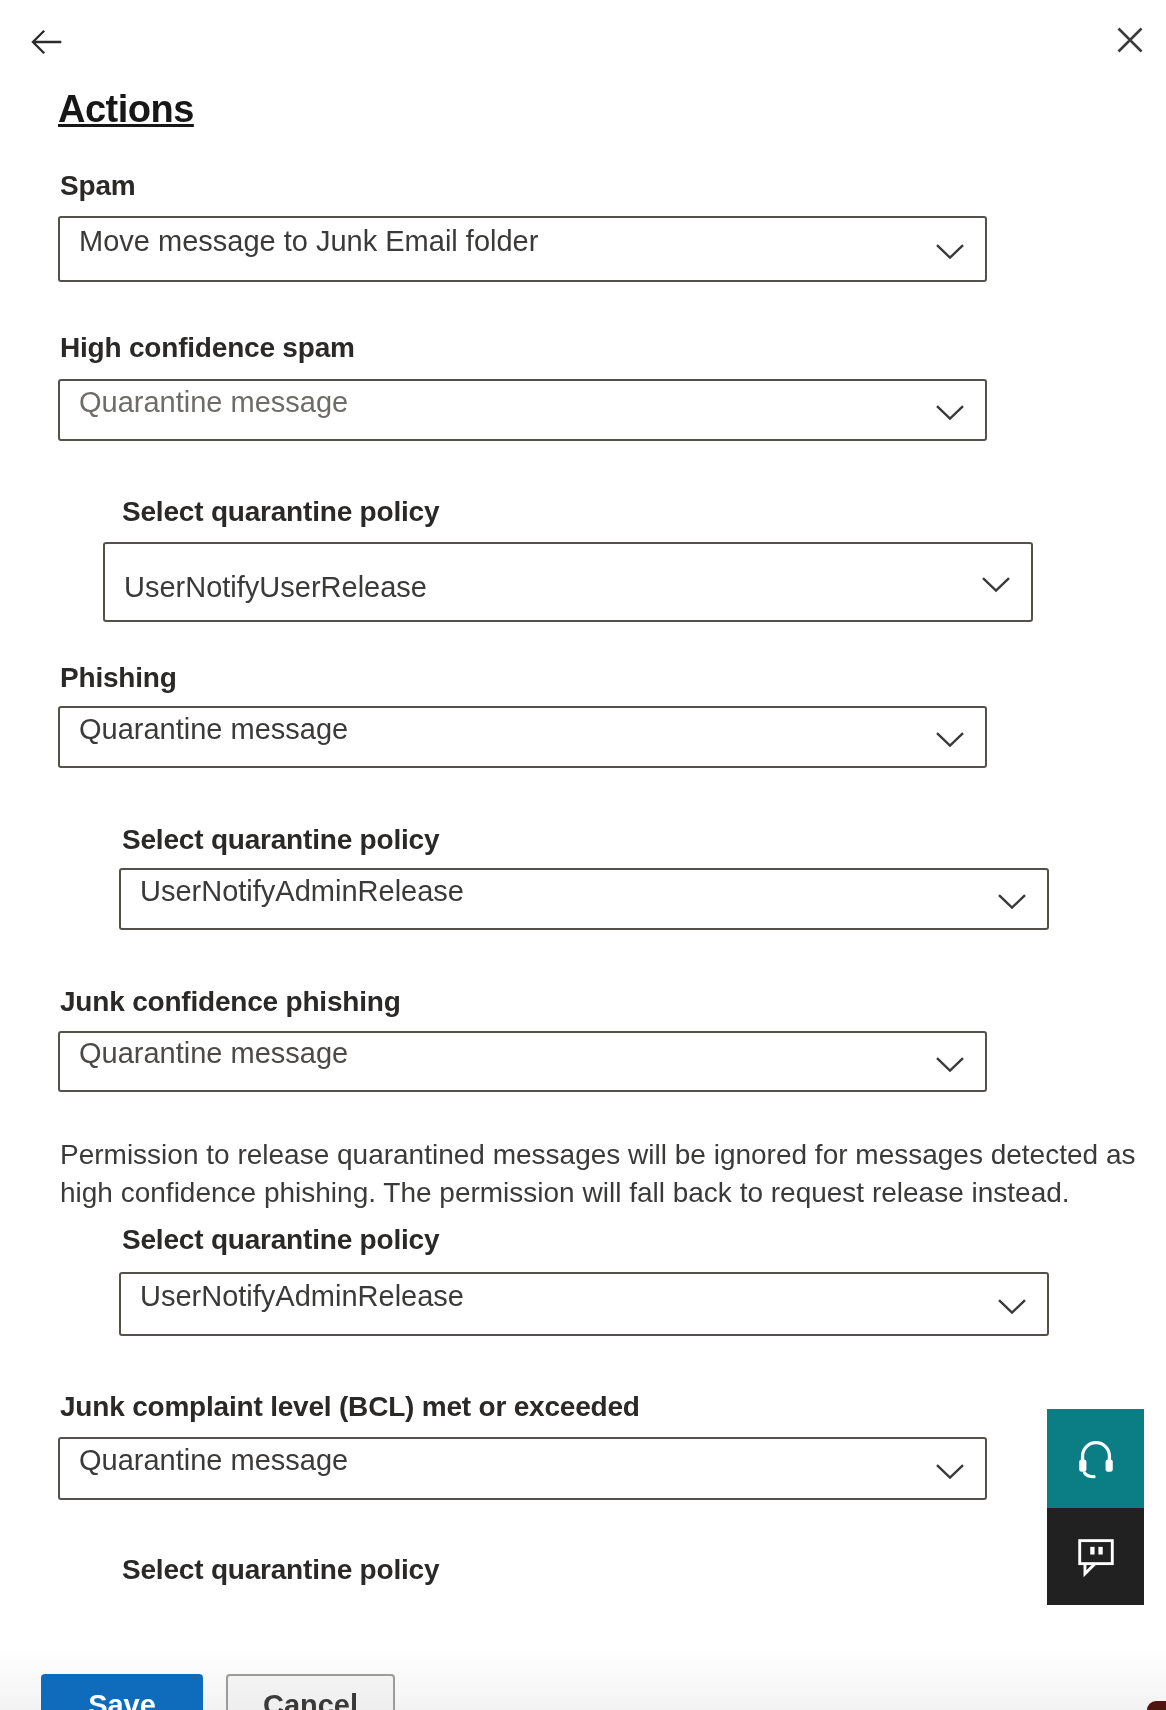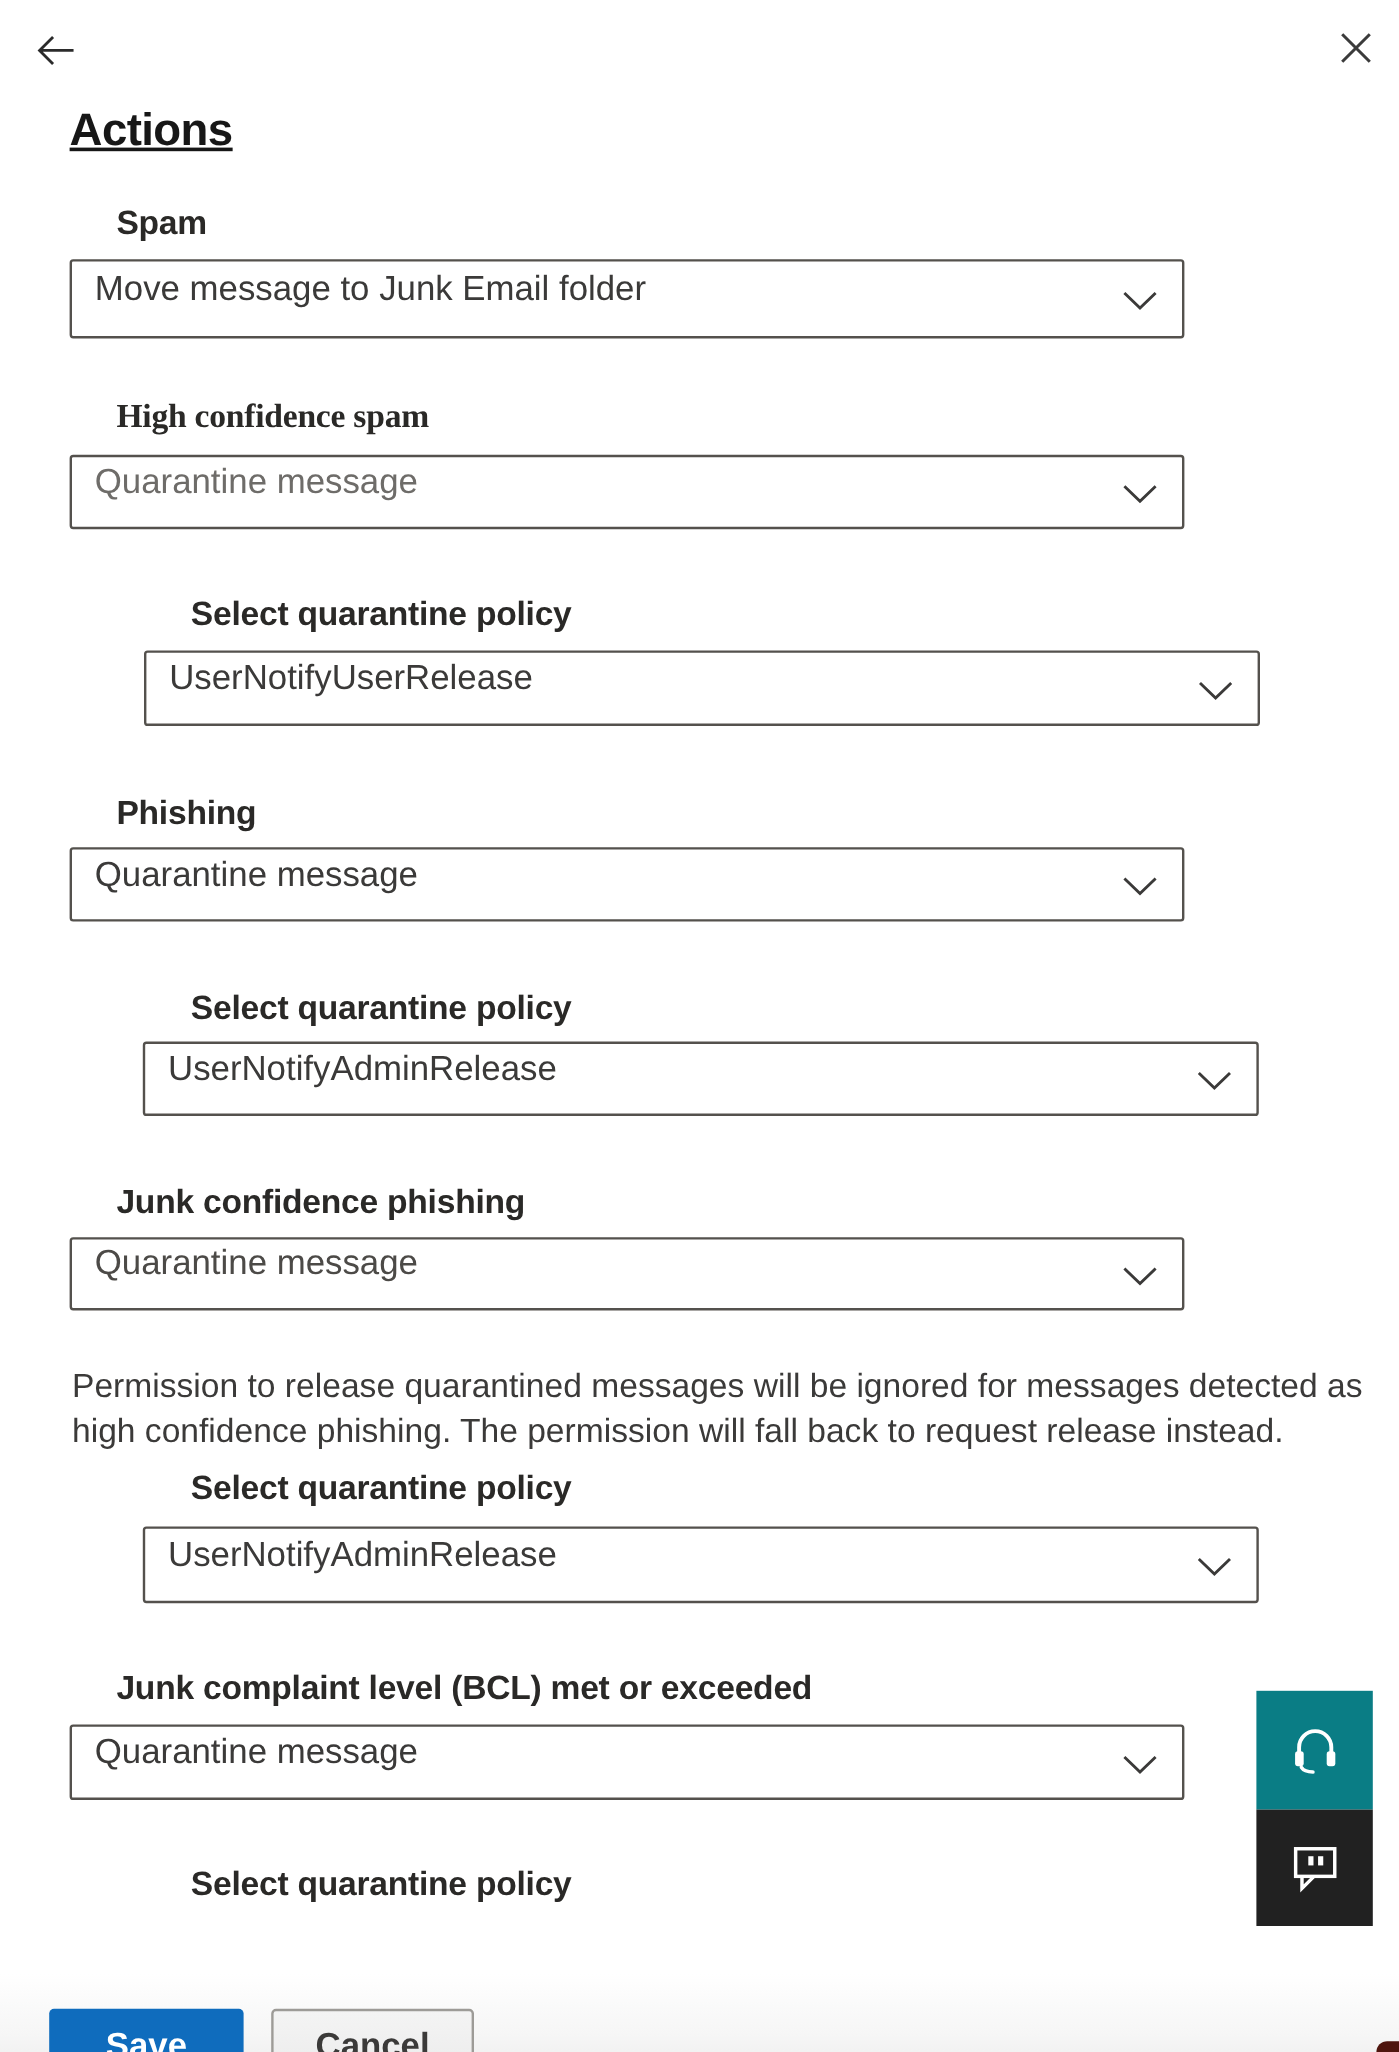--- a/index.html
+++ b/index.html
@@ -20,21 +20,20 @@
 
   .page-title {
     position:absolute; left:58px; top:88px;
     font-size:38px; font-weight:700; color:#171717; letter-spacing:-0.5px;text-decoration:underline;
   }
 
   .field-label {
     position:absolute;
     font-size:28px; font-weight:700; color:#2a2927; letter-spacing:-0.2px;
     white-space:nowrap;
-    margin-left:37px;
   }
 
   .select-box {
     position:absolute;
     background:#fff;
     border:2px solid #54514d;
     border-radius:3px;
     display:flex; align-items:center;
     padding:0 60px 16px 19px;
     font-size:29px; color:#3b3a39;
@@ -111,32 +110,32 @@
 <div class="field-label" style="left:60px; top:170px;">Spam</div>
 <div class="select-box" style="left:58px; top:216px; width:929px; height:66px;">
   <span>Move message to Junk Email folder</span>
   <span class="chev">
     <svg width="30" height="17" viewBox="0 0 30 17">
         <path d="M2 2 L15 14.5 L28 2" stroke="#3b3a39" stroke-width="2.4" fill="none"></path>
       </svg>
   </span>
 </div>
 
-<div class="field-label" style="left:60px; top:332px;font-family:Liberation Serif, serif;">High confidence spam</div>
+<div class="field-label" style="left:60px; top:332px;">High confidence spam</div>
 <div class="select-box" style="left:58px; top:379px; width:929px; height:62px;">
   <span class="val-muted">Quarantine message</span>
   <span class="chev">
     <svg width="30" height="17" viewBox="0 0 30 17">
         <path d="M2 2 L15 14.5 L28 2" stroke="#3b3a39" stroke-width="2.4" fill="none"></path>
       </svg>
   </span>
 </div>
 
 <div class="field-label" style="left:122px; top:496px;">Select quarantine policy</div>
-<div class="select-box" style="left:120px; top:542px; width:930px; height:63px;">
+<div class="select-box" style="left:103px; top:542px; width:930px; height:80px;align-items:flex-end;">
   <span>UserNotifyUserRelease</span>
   <span class="chev">
     <svg width="30" height="17" viewBox="0 0 30 17">
         <path d="M2 2 L15 14.5 L28 2" stroke="#3b3a39" stroke-width="2.4" fill="none"></path>
       </svg>
   </span>
 </div>
 
 <div class="field-label" style="left:60px; top:662px;">Phishing</div>
 <div class="select-box" style="left:58px; top:706px; width:929px; height:62px;">

